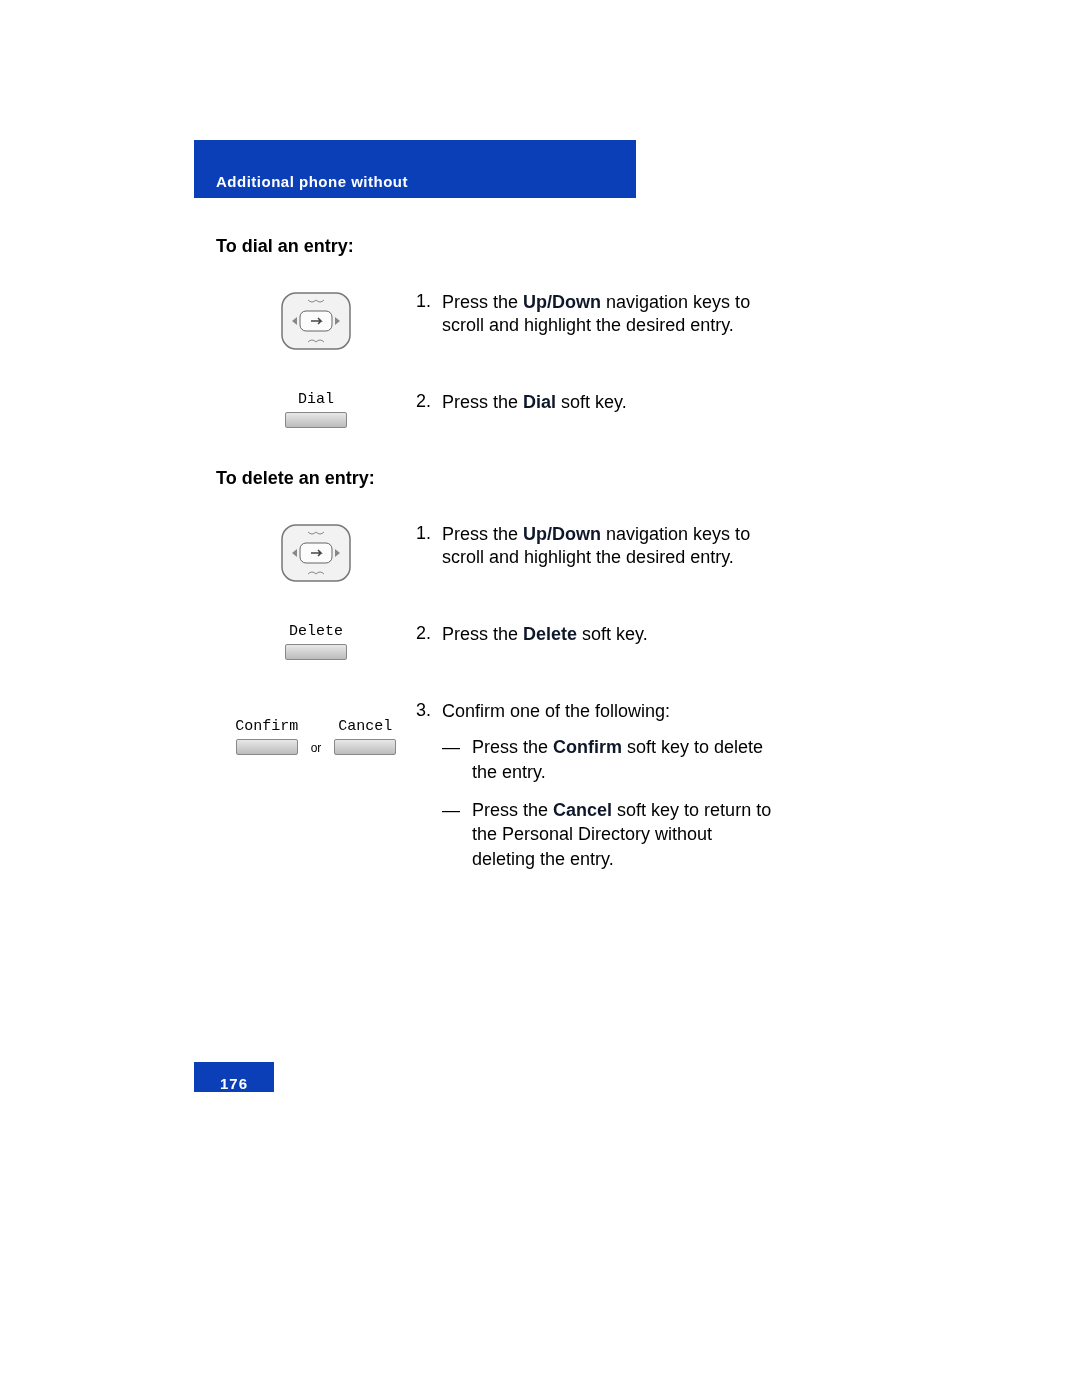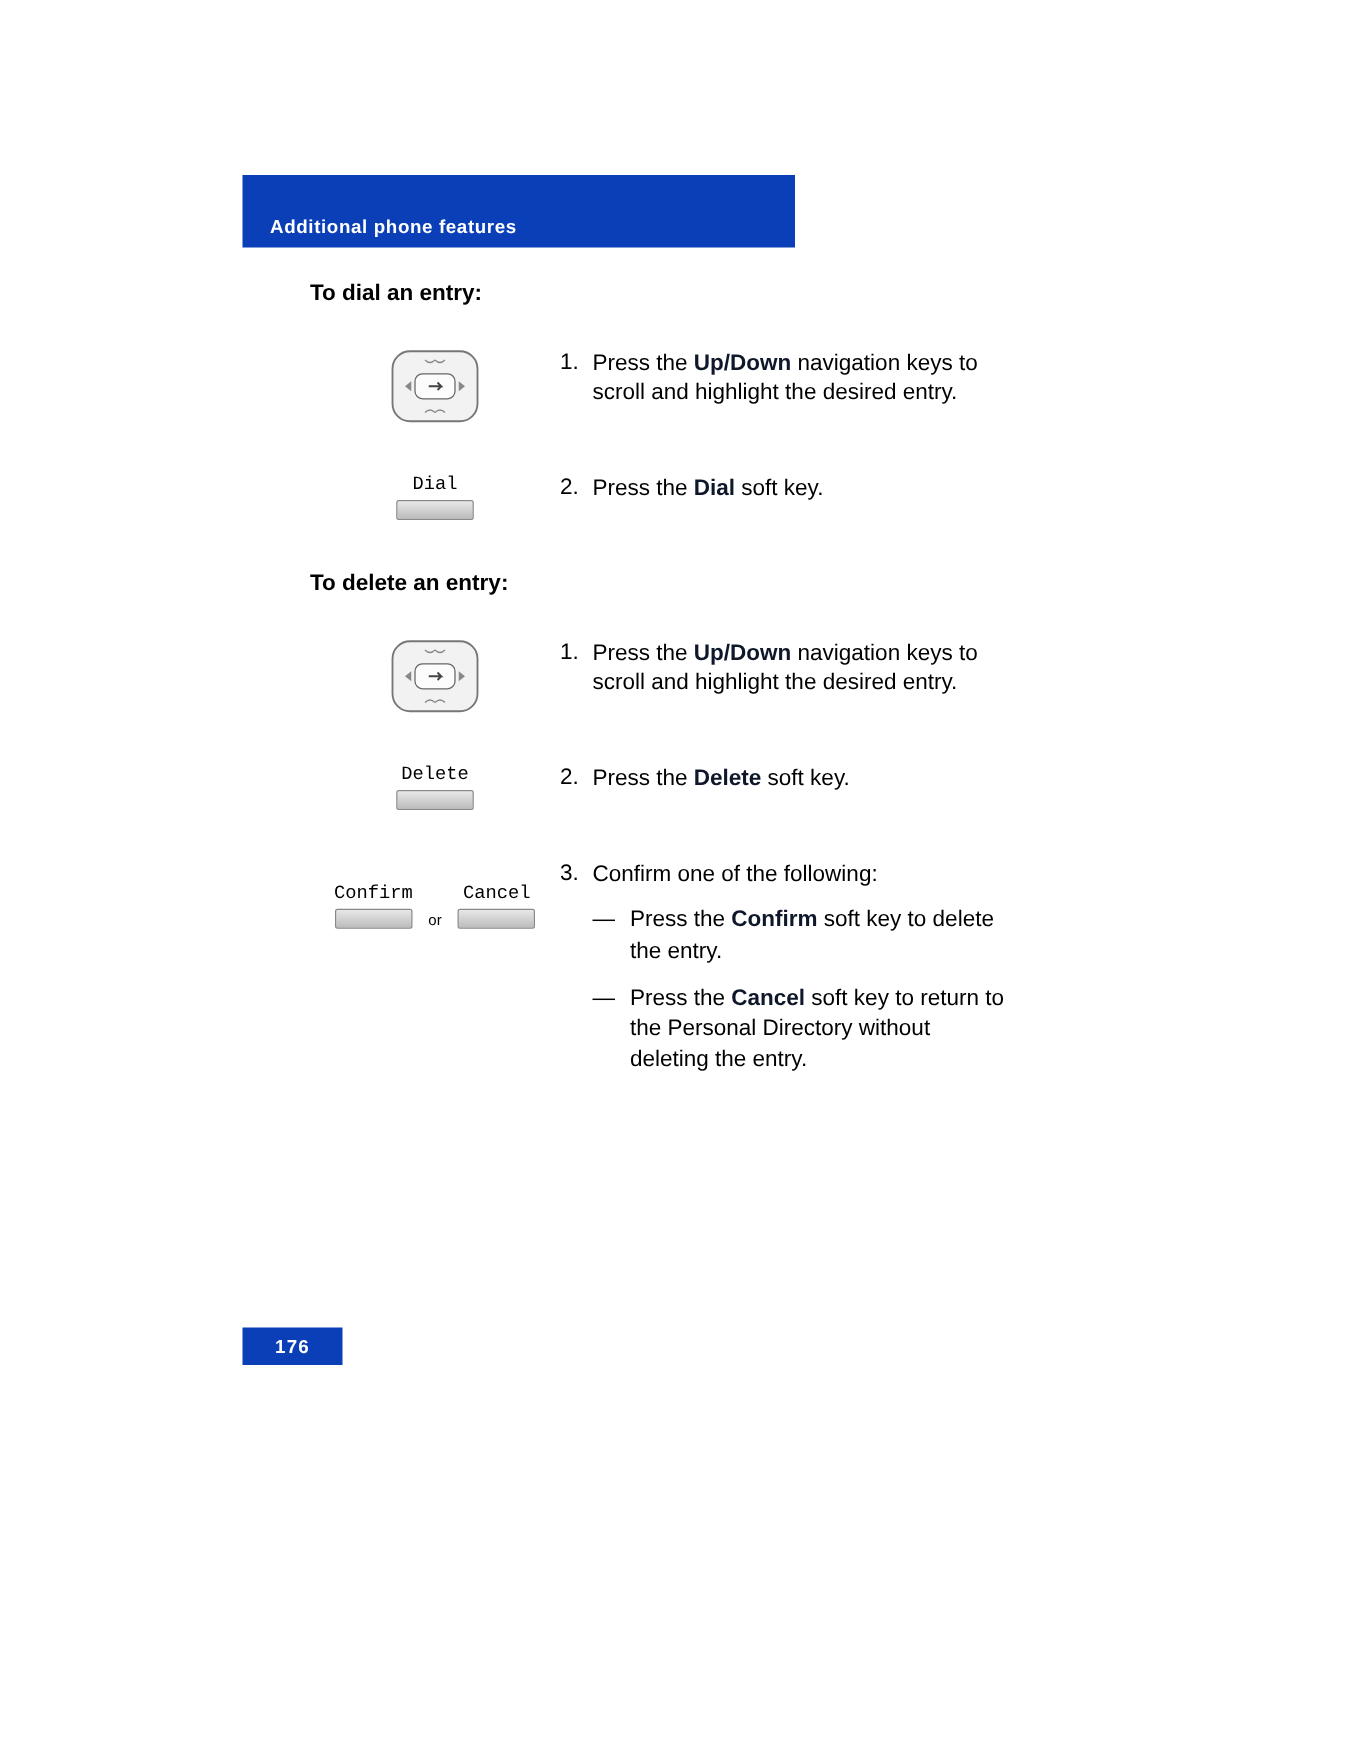--- a/index.html
+++ b/index.html
@@ -24,24 +24,23 @@
       padding: 0 0 8px 22px;
     }
     .header-text {
       color: #fff;
       font-weight: bold;
       font-size: 15px;
       letter-spacing: 0.5px;
     }
     .content {
       position: absolute;
-      top: 224px;
+      top: 236px;
       left: 216px;
       width: 560px;
-      margin-left: 32px;
     }
     .section-title {
       font-weight: bold;
       font-size: 18px;
       margin-bottom: 34px;
     }
     .step-row {
       display: flex;
       align-items: flex-start;
       margin-bottom: 40px;
@@ -107,30 +106,30 @@
       position: absolute;
       top: 1062px;
       left: 194px;
       width: 80px;
       height: 30px;
       background: #0b3fb8;
       color: #fff;
       font-weight: bold;
       font-size: 15px;
       display: flex;
-      align-items: center;
+      align-items: flex-end;
       justify-content: center;
       letter-spacing: 1px;
     }
   </style>
 </head>
 <body>
 
 <div class="header-bar">
-  <span class="header-text">Additional phone features</span>
+  <span class="header-text">Additional phone without</span>
 </div>
 
 <div class="content">
 
   <div class="section-title">To dial an entry:</div>
 
   <div class="step-row">
     <div class="visual-col">
       <svg class="navpad" viewBox="0 0 72 60">
         <rect x="2" y="2" width="68" height="56" rx="14" ry="14" fill="#f2f2f2" stroke="#777" stroke-width="1.5"></rect>

